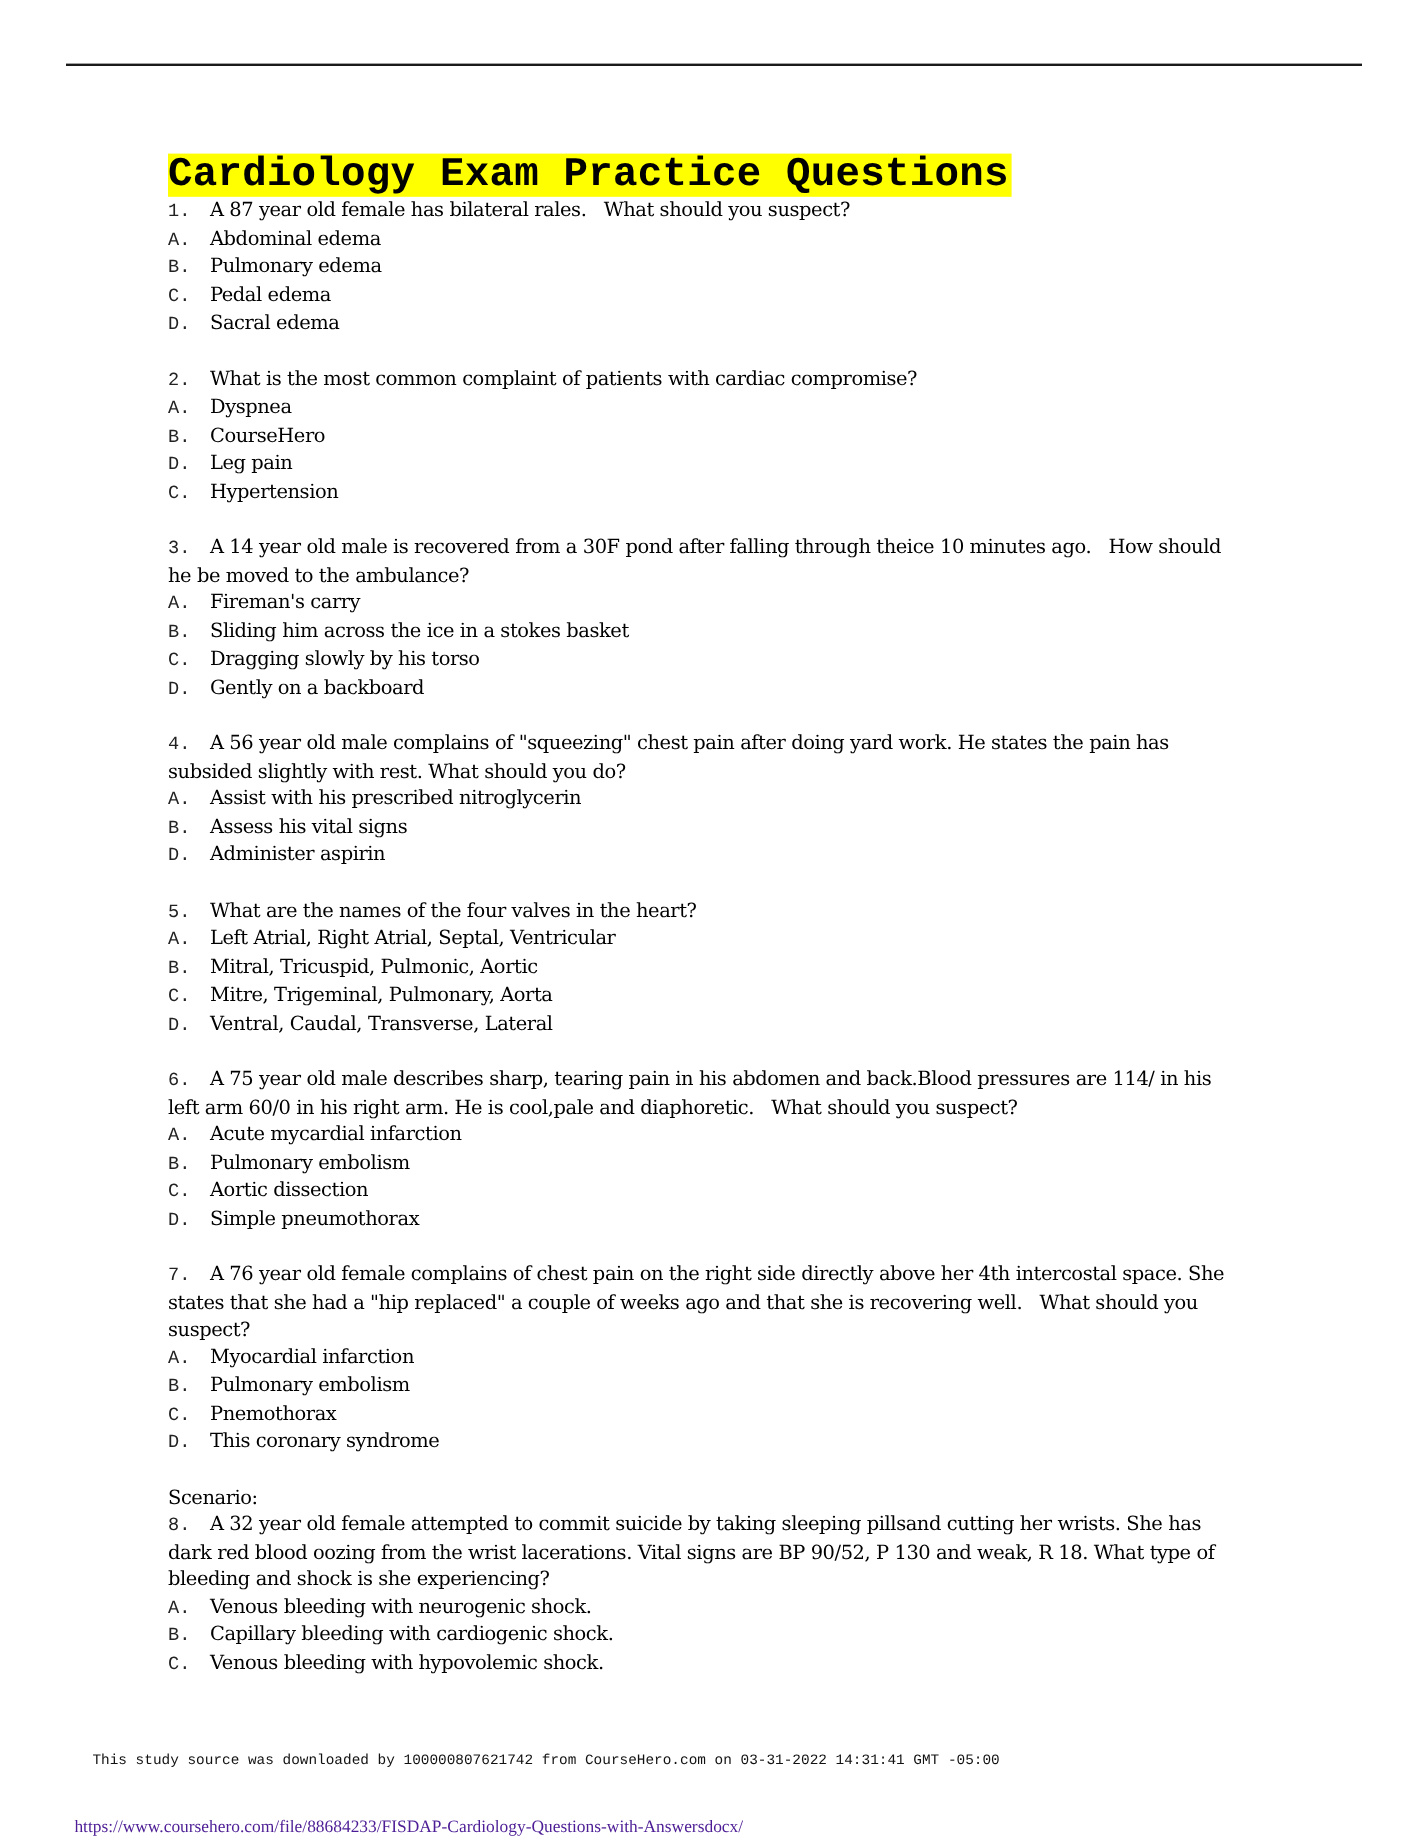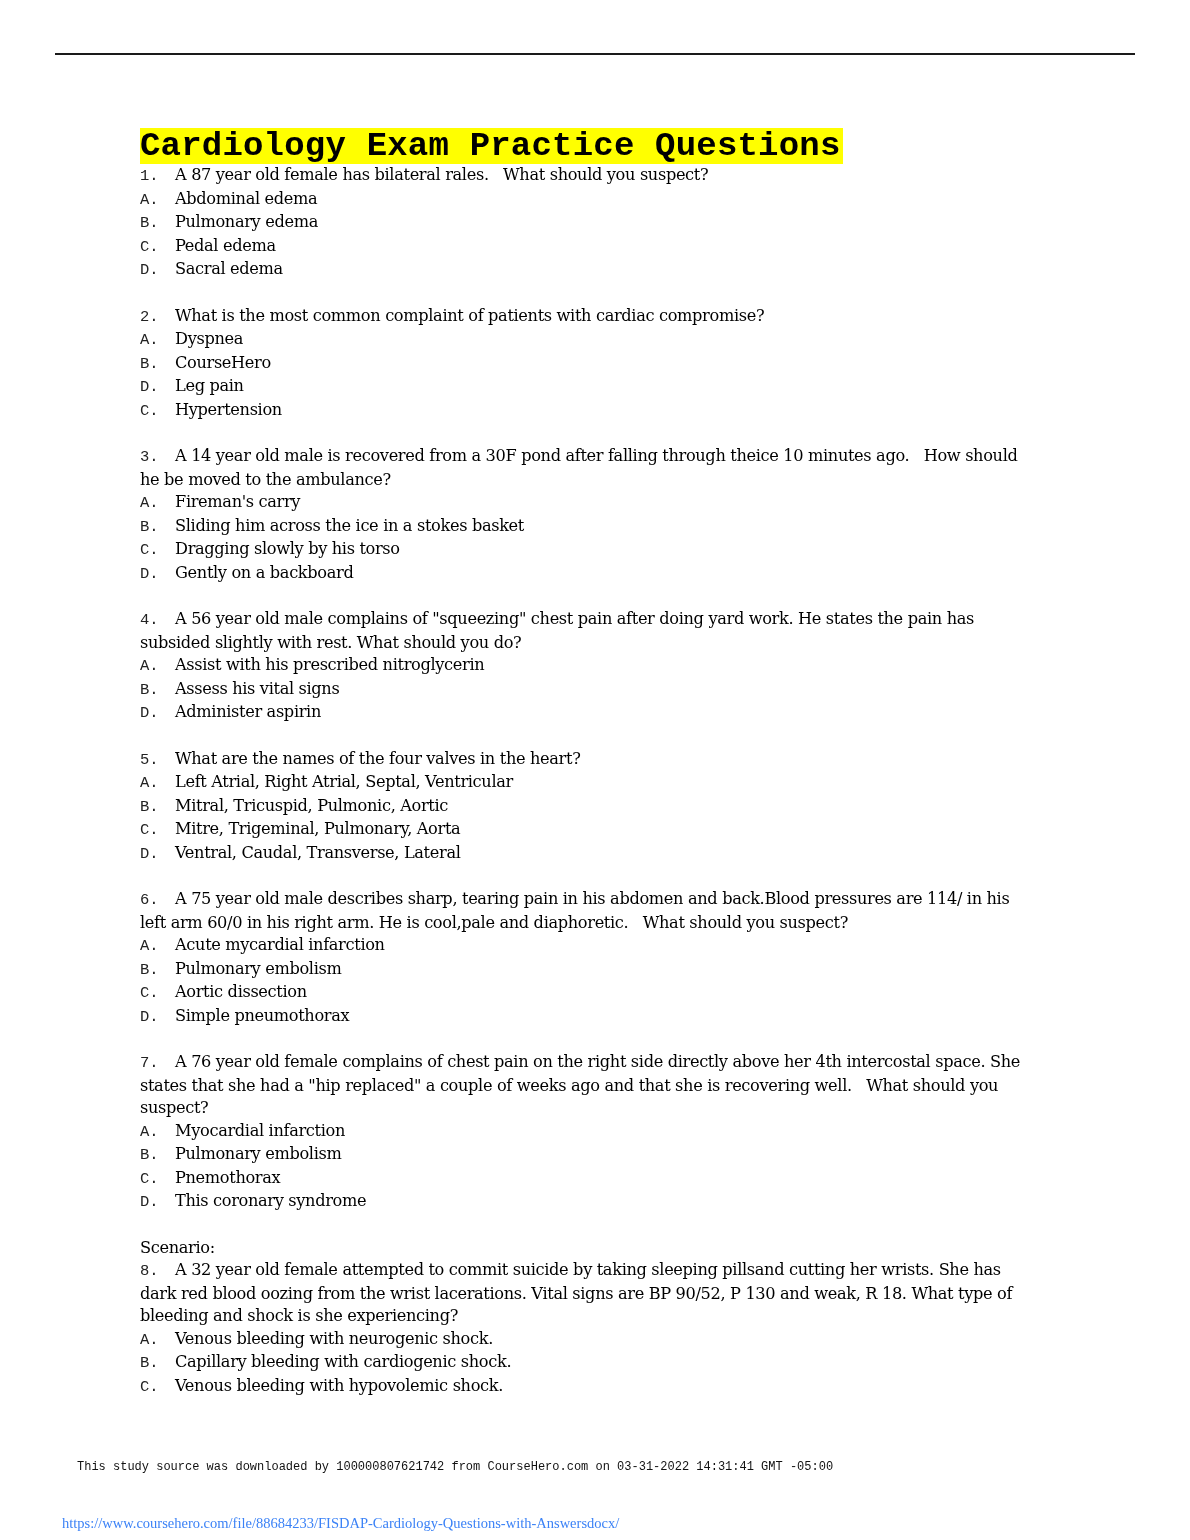--- a/index.html
+++ b/index.html
@@ -15,21 +15,21 @@
     font-family: "DejaVu Serif", "Liberation Serif", serif;
     font-size: 16.2px; line-height: 22.5px; letter-spacing: -0.35px; white-space: pre-wrap;
   }
   .num {
     font-family: "Liberation Mono", "DejaVu Sans Mono", monospace;
     font-size: 15.5px; color: #222; display: inline-block; width: 35px; letter-spacing: 0;
   }
   .qblock { margin-top: 0; }
   .gap { height: 23px; }
   .footer1 { position: absolute; left: 62px; top: 1460px; font-family: Liberation Mono, monospace; font-size: 12px; color: #111; margin-left: 15px; }
-  .footer2 { position: absolute; left: 62px; top: 1515px; font-family: "Liberation Serif", serif; font-size: 14.5px; color: #3b82f6; }
+  .footer2 { position: absolute; left: 62px; top: 1515px; font-family: "Liberation Serif", serif; font-size: 14.5px; color: #4c1d95; }
 </style>
 </head>
 <body>
 
 <div class="top-rule"></div>
 
 <div class="content">
   <h1 class="title">Cardiology Exam Practice Questions</h1>
   <div id="questions">
       <div class="qblock">

